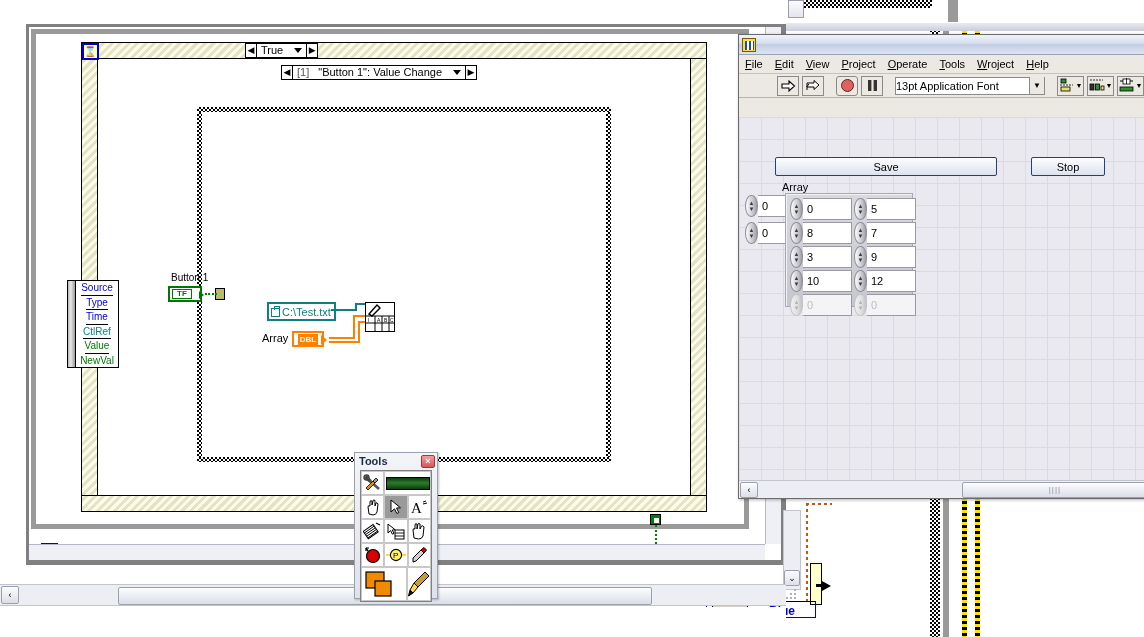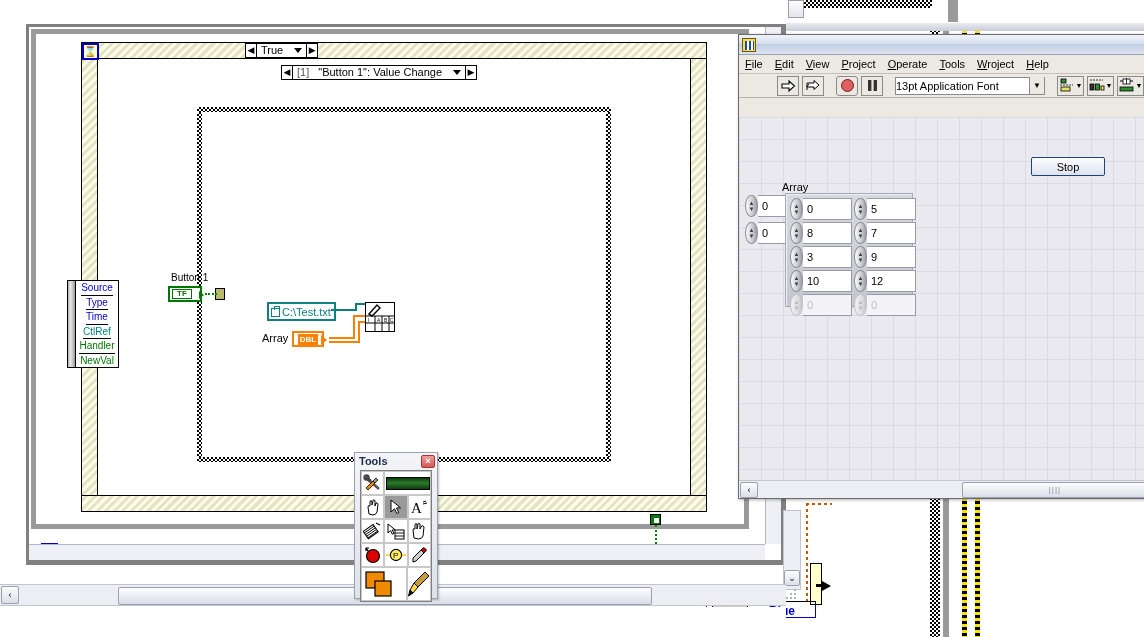--- a/index.html
+++ b/index.html
@@ -552,21 +552,21 @@
         <span class="arrow r">▶</span>
       </div>
 
       <div class="abs nosel" id="event-node">
         <div class="spine"></div>
         <div class="rows">
           <div class="c-blue">Source</div>
           <div class="c-blue">Type</div>
           <div class="c-blue">Time</div>
           <div class="c-teal">CtlRef</div>
-          <div class="c-green">Handler</div>
+          <div class="c-green">Value</div>
           <div class="c-green">NewVal</div>
         </div>
       </div>
 
       <div class="abs nosel" id="btn1-label">Button 1</div>
       <div class="abs" id="btn1-term">
         <span class="tf">TF</span>
         <span class="nub"></span>
       </div>
 
@@ -803,20 +803,21 @@
           <rect x="4" y="1" width="7" height="5" fill="#fff" stroke="#000" stroke-width="0.8"></rect>
           <path d="M1 3 L4 3 M11 3 L14 3" stroke="#000" stroke-width="1.2"></path>
           <path d="M7.5 0 L7.5 6" stroke="#000" stroke-width="0.8"></path>
           <rect x="1" y="9" width="13" height="4" fill="#2f8f2f" stroke="#000" stroke-width="0.8"></rect>
         </svg>
         <span style="font-size:7px;">▼</span>
       </div>
     </div>
 
     <div id="fp-canvas">
+      <div class="abs nosel" id="save-button">Save</div>
       <div class="abs nosel" id="stop-button">Stop</div>
 
       <div class="abs nosel" id="array-caption">Array</div>
 
       <div class="abs" id="idx-col">
         <div class="numcell">
           <span class="spin">▲<br>▼</span>
           <span class="numbox">0</span>
         </div>
         <div class="numcell">

